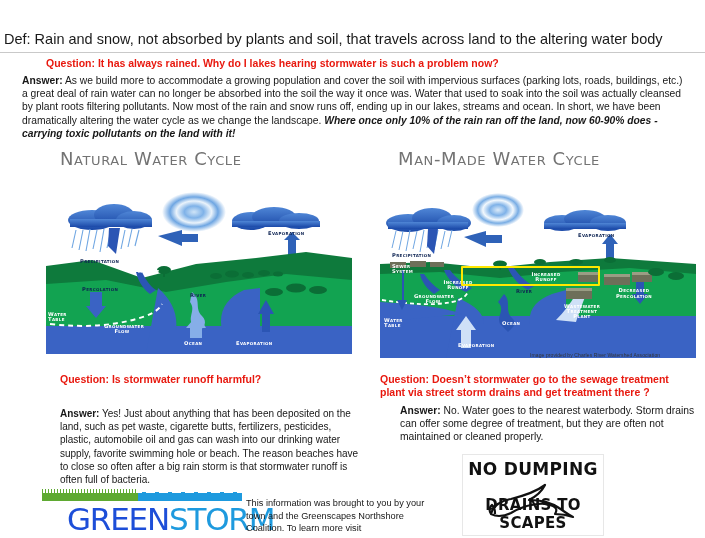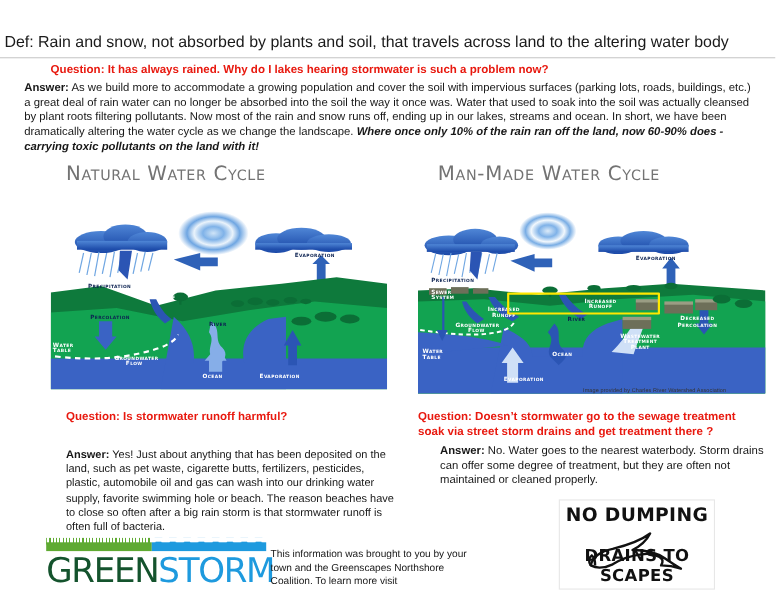--- a/index.html
+++ b/index.html
@@ -100,32 +100,32 @@
   }
   .logo .wavetop{
     position:absolute;left:96px;top:0px;width:104px;height:6px;
     background:radial-gradient(circle at 6px 8px,#1e9ade 5px,transparent 5px) repeat-x;
     background-size:13px 12px;
   }
   .logo .word{
     position:absolute;left:0;top:12px;font-size:31px;letter-spacing:-1.2px;
     font-family:"DejaVu Sans", sans-serif;font-weight:400;
   }
-  .logo .green{color:#14532d;}
+  .logo .green{color:#1d4ed8;margin-left:25px;}
   .logo .blue{color:#1e9ade;}
 
   .footer-text{
     position:absolute;left:246px;top:497px;width:196px;
     font-size:9.2px;line-height:12.6px;color:#171717;
   }
   .footer-text .url{color:#9ac089;}
 
   .nodump{
     position:absolute;left:462px;top:454px;width:140px;height:80px;
-    border:1px solid #e7e7e7;background:#fff;margin-left:46px;
+    border:1px solid #e7e7e7;background:#fff;
   }
   .nodump .t1,.nodump .t2{
     position:absolute;left:0;width:140px;text-align:center;
     font-family:"DejaVu Sans", sans-serif;font-weight:bold;
     color:#111;letter-spacing:.3px;
   }
   .nodump .t1{top:4px;font-size:17px;}
   .nodump .t2{bottom:3px;font-size:15px;}
   .nodump svg{position:absolute;left:20px;top:26px;}
 </style>
@@ -351,21 +351,21 @@
   </div>
 
   <div class="hilite"></div>
   <div class="credit">Image provided by Charles River Watershed Association</div>
 
   <div class="q-left">Question: Is stormwater runoff harmful?</div>
   <div class="a-left">
     <b>Answer:</b><span> Yes! Just about anything that has been deposited on the land, such as pet waste, cigarette butts, fertilizers, pesticides, plastic, automobile oil and gas can wash into our drinking water supply, favorite swimming hole or beach. The reason beaches have to close so often after a big rain storm is that stormwater runoff is often full of bacteria.</span>
   </div>
 
-  <div class="q-right">Question: Doesn’t stormwater go to the sewage treatment soak via street storm drains and get treatment there ?</div>
+  <div class="q-right">Question: Doesn’t stormwater go to the sewage treatment plant via street storm drains and get treatment there ?</div>
   <div class="a-right">
     <b>Answer:</b><span> No. Water goes to the nearest waterbody. Storm drains can offer some degree of treatment, but they are often not maintained or cleaned properly.</span>
   </div>
 
   <div class="logo">
     <div class="grassfr"></div>
     <div class="grass"></div>
     <div class="wavetop"></div>
     <div class="wave"></div>
     <div class="word"><span class="green">GREEN</span><span class="blue">STORM</span></div>

